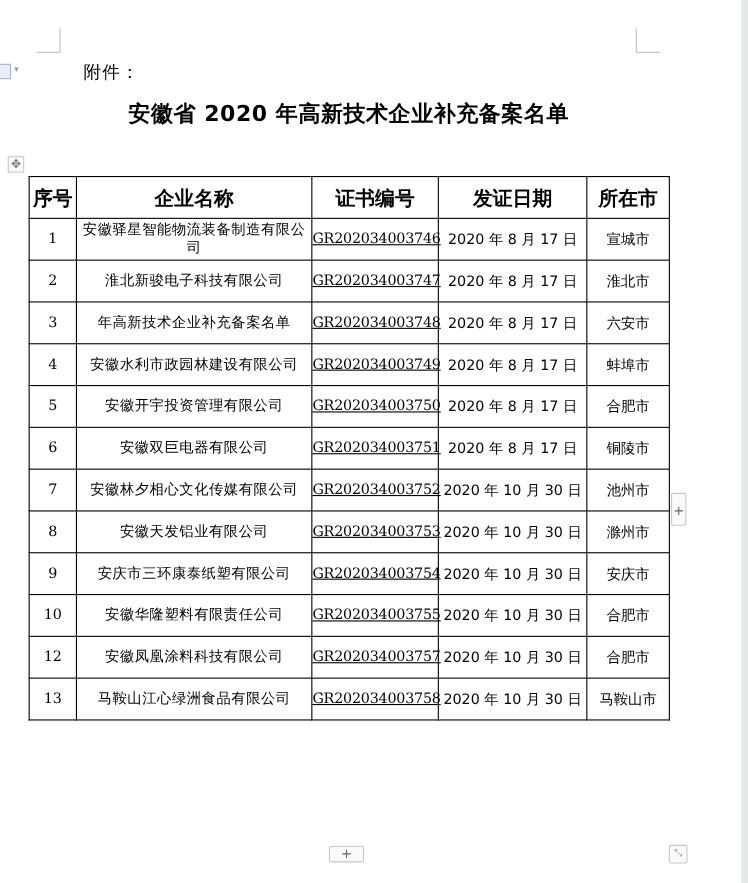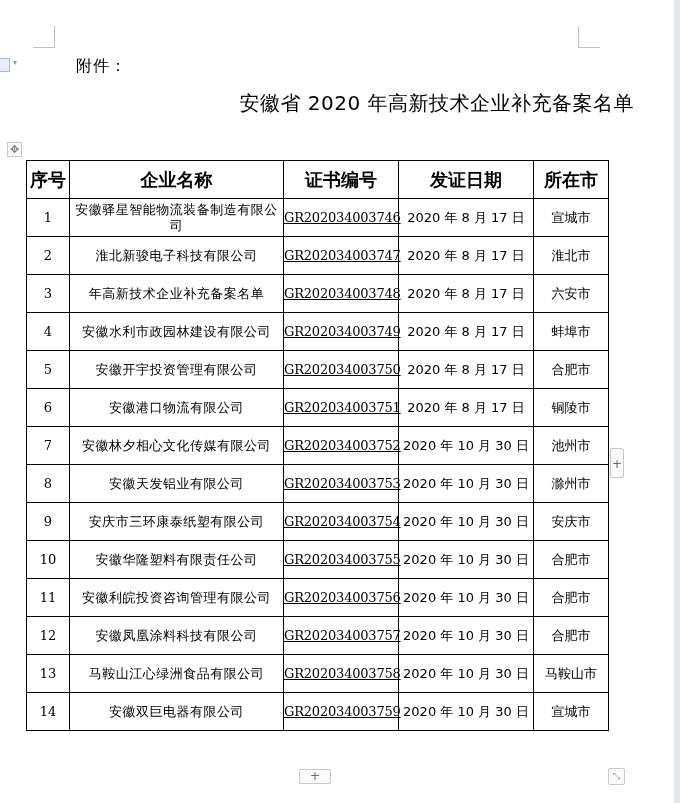--- a/index.html
+++ b/index.html
@@ -20,22 +20,22 @@
     position: absolute; left: 0; top: 58px; width: 9px; height: 12px;
     border: 1px solid #a9b8cf; background: #e8eef7; border-left: none;
   }
   .paste-caret {
     position: absolute; left: 13px; top: 58px; font-size: 8px; color: #9a9a9a;
   }
   .attachment {
     position: absolute; left: 56px; top: 56px; font-size: 16px; letter-spacing: 1px; margin-left: 20px;
   }
   .doc-title {
-    position: absolute; left: 0; width: 634px; top: 90px; text-align: right;
-    font-size: 20px; font-weight: normal; letter-spacing: 0.5px;
+    position: absolute; left: 0; width: 634px; top: 90px; text-align: center;
+    font-size: 20px; font-weight: bold; letter-spacing: 0.5px;
   }
   .move-handle {
     position: absolute; left: 7px; top: 142px; width: 15px; height: 15px;
     border: 1px solid #c8c8c8; background: #fafafa; box-sizing: border-box;
     font-size: 11px; line-height: 13px; text-align: center; color: #777;
   }
   table.list {
     position: absolute; left: 26px; top: 160px;
     border-collapse: collapse; table-layout: fixed;
     width: 582px;
@@ -129,21 +129,21 @@
       </tr>
     <tr>
         <td class="idx">5</td>
         <td class="name">安徽开宇投资管理有限公司</td>
         <td class="cert">GR202034003750</td>
         <td class="date">2020 年 8 月 17 日</td>
         <td>合肥市</td>
       </tr>
     <tr>
         <td class="idx">6</td>
-        <td class="name">安徽港口物流有限公司</td>
+        <td class="name">安徽双巨电器有限公司</td>
         <td class="cert">GR202034003751</td>
         <td class="date">2020 年 8 月 17 日</td>
         <td>铜陵市</td>
       </tr>
     <tr>
         <td class="idx">7</td>
         <td class="name">安徽林夕相心文化传媒有限公司</td>
         <td class="cert">GR202034003752</td>
         <td class="date">2020 年 10 月 30 日</td>
         <td>池州市</td>
@@ -163,45 +163,31 @@
         <td>安庆市</td>
       </tr>
     <tr>
         <td class="idx">10</td>
         <td class="name">安徽华隆塑料有限责任公司</td>
         <td class="cert">GR202034003755</td>
         <td class="date">2020 年 10 月 30 日</td>
         <td>合肥市</td>
       </tr>
     <tr>
-        <td class="idx">11</td>
-        <td class="name">安徽利皖投资咨询管理有限公司</td>
-        <td class="cert">GR202034003756</td>
-        <td class="date">2020 年 10 月 30 日</td>
-        <td>合肥市</td>
-      </tr>
-    <tr>
         <td class="idx">12</td>
         <td class="name">安徽凤凰涂料科技有限公司</td>
         <td class="cert">GR202034003757</td>
         <td class="date">2020 年 10 月 30 日</td>
         <td>合肥市</td>
       </tr>
     <tr>
         <td class="idx">13</td>
         <td class="name">马鞍山江心绿洲食品有限公司</td>
         <td class="cert">GR202034003758</td>
         <td class="date">2020 年 10 月 30 日</td>
         <td>马鞍山市</td>
       </tr>
-    <tr>
-        <td class="idx">14</td>
-        <td class="name">安徽双巨电器有限公司</td>
-        <td class="cert">GR202034003759</td>
-        <td class="date">2020 年 10 月 30 日</td>
-        <td>宣城市</td>
-      </tr>
   </tbody>
 </table>
 
 <div class="add-col">+</div>
 <div class="add-row">+</div>
 <div class="resize-handle">⤡</div>
 
 </body></html>

